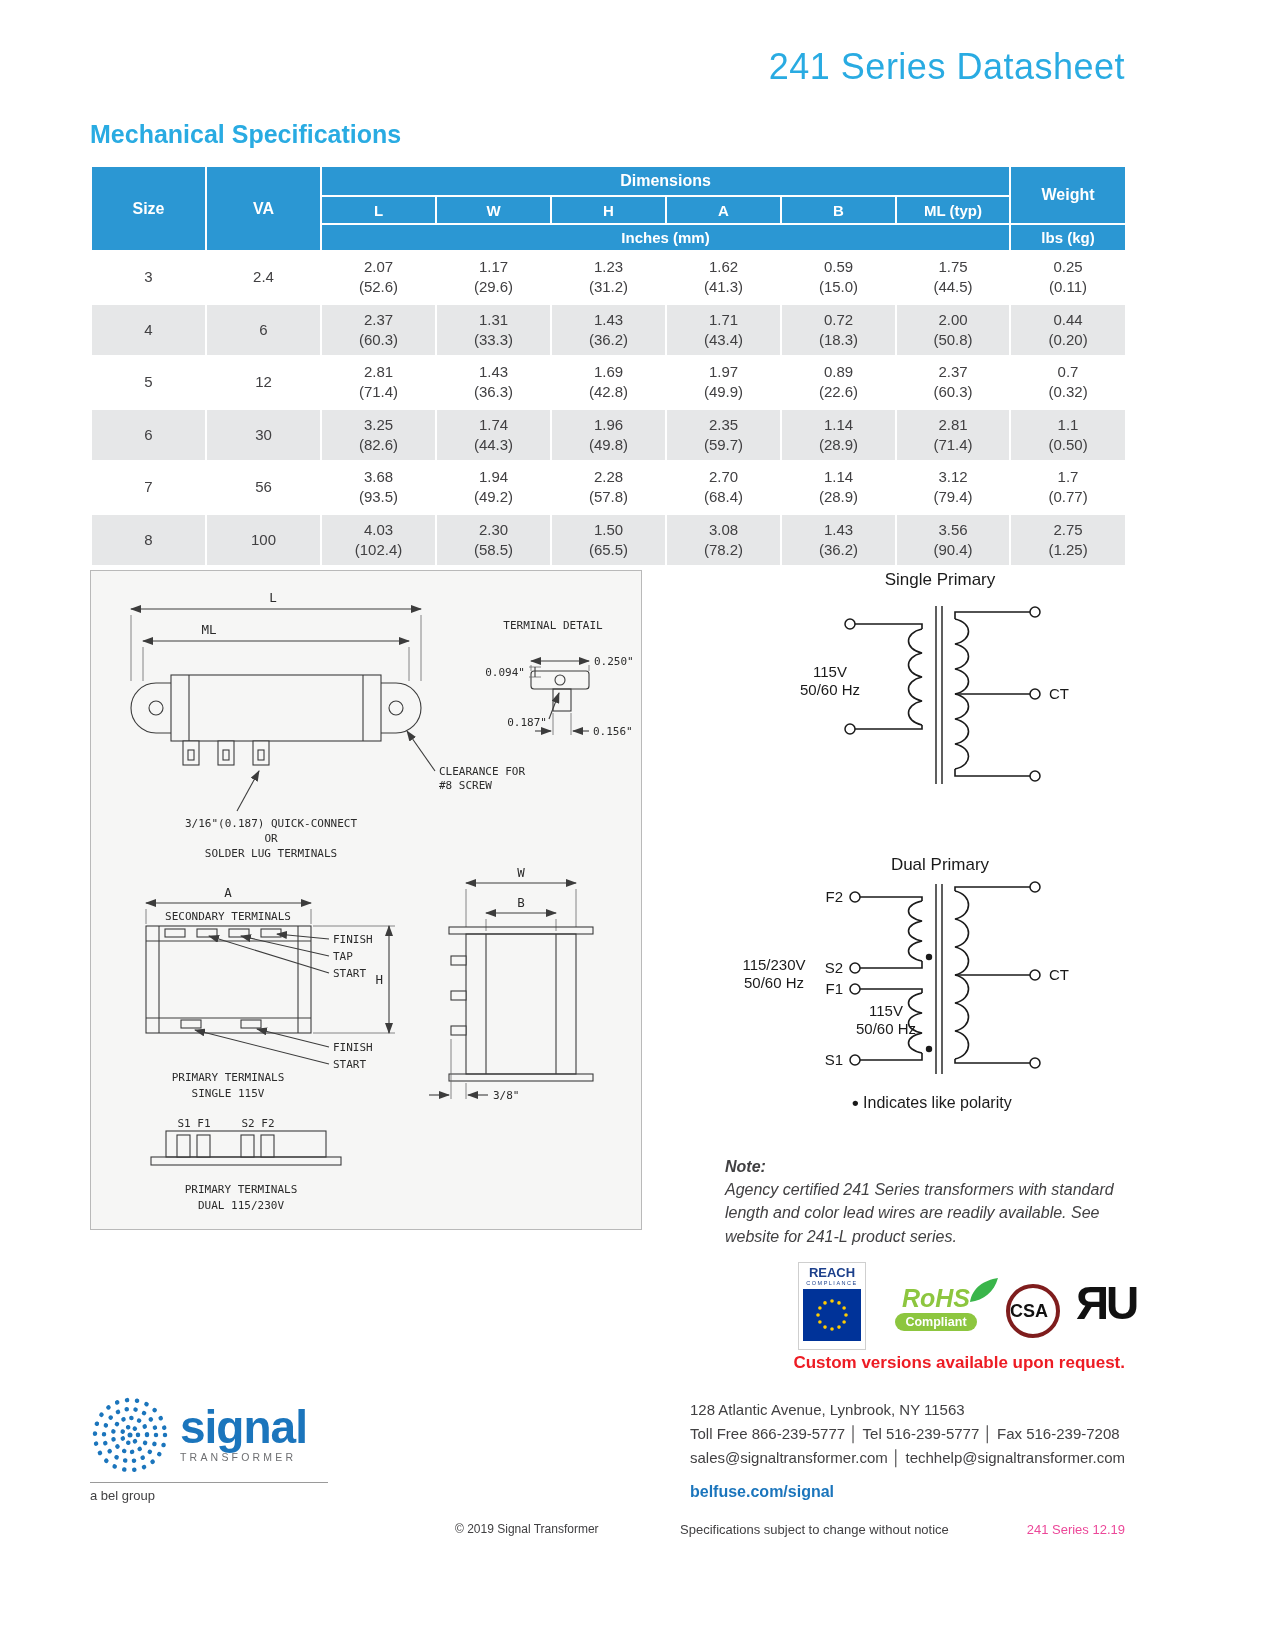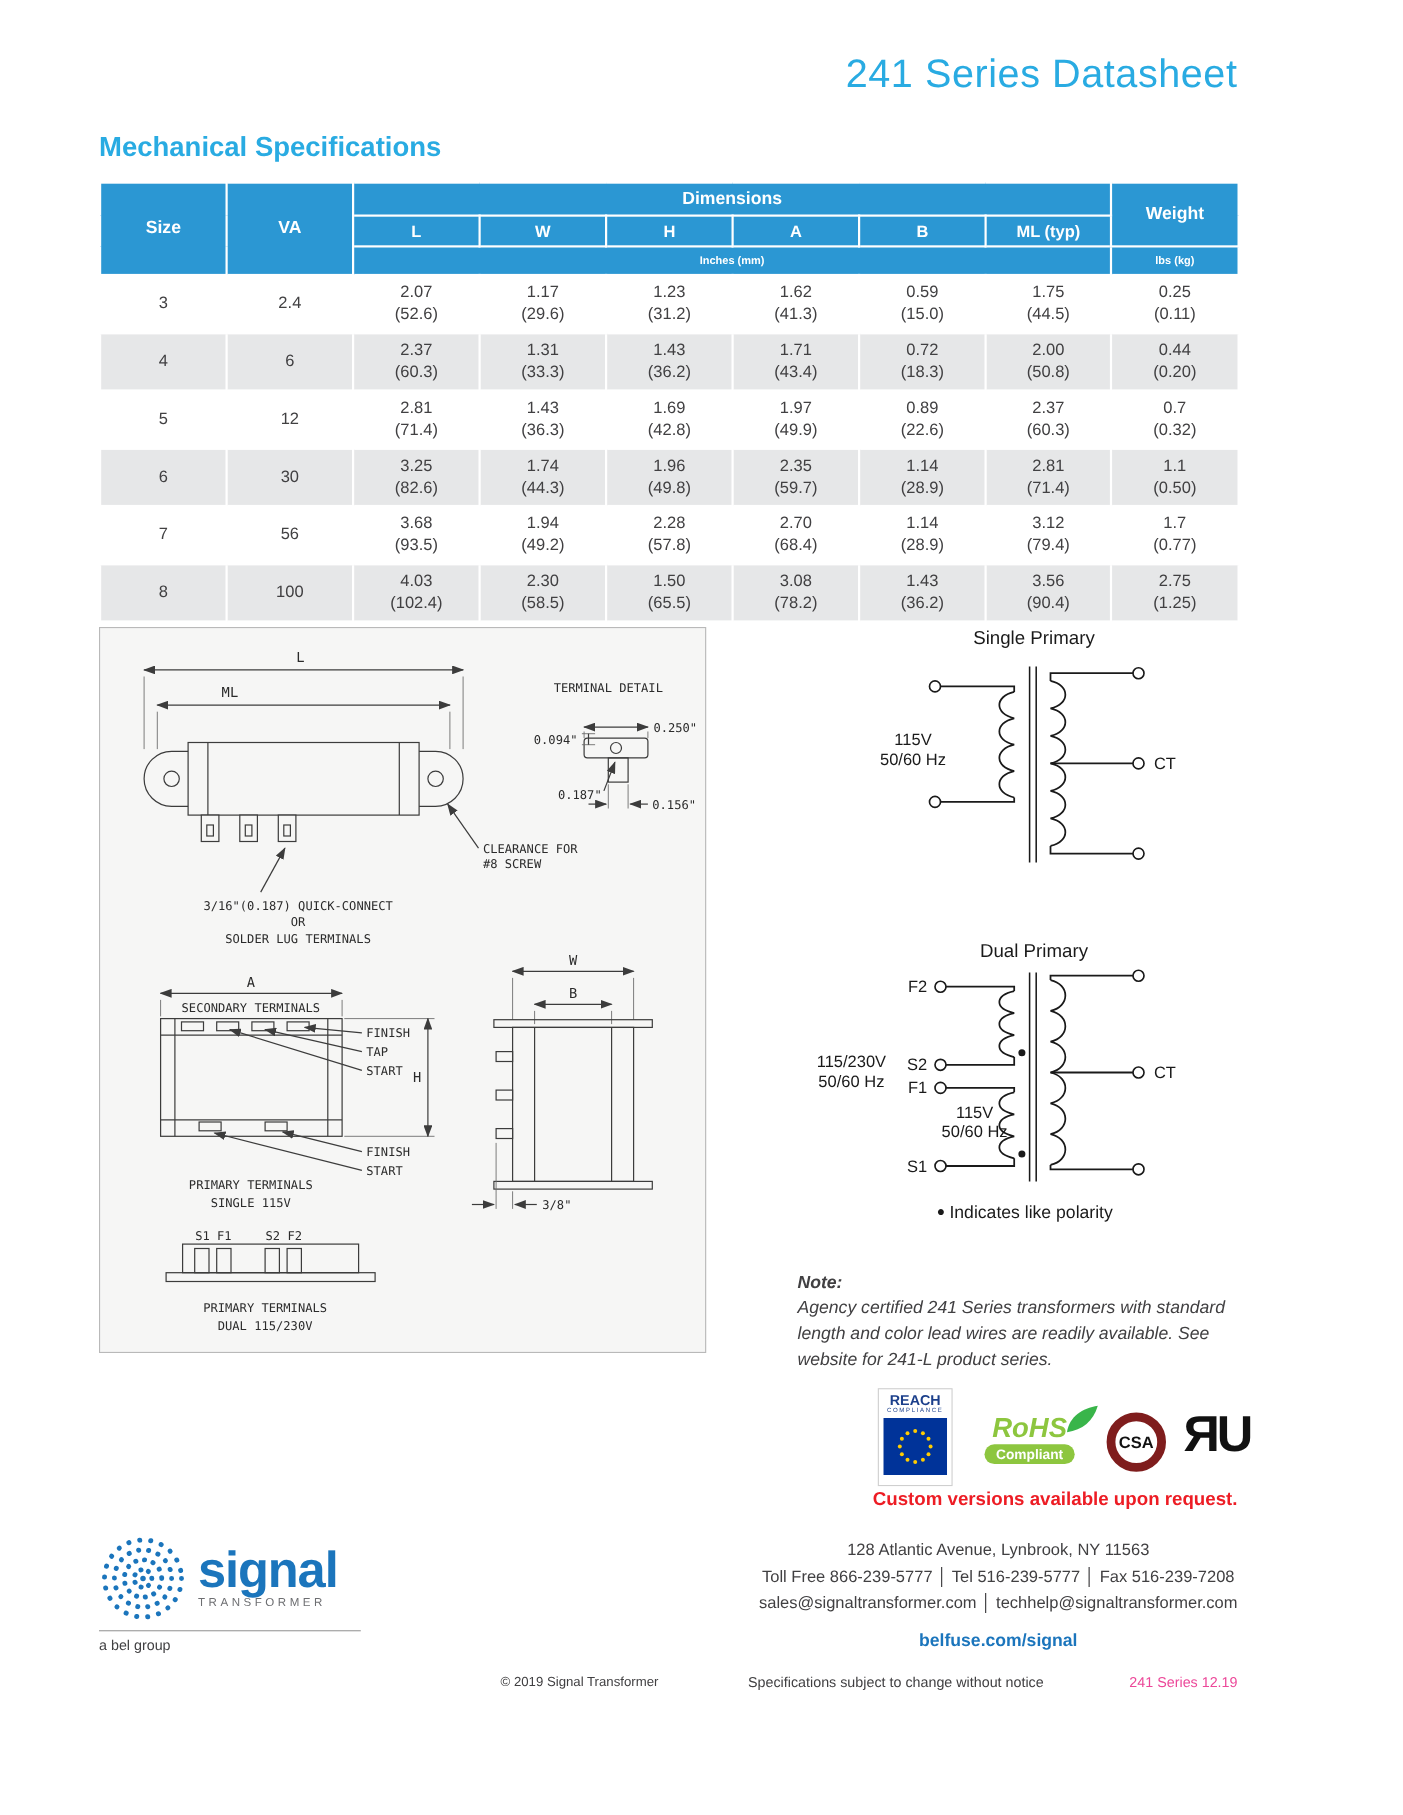--- a/index.html
+++ b/index.html
@@ -7,21 +7,21 @@
   .page { position:relative; width:1275px; height:1650px; background:#fff; overflow:hidden; }
 
   .doc-title { position:absolute; top:46px; right:150px; font-size:36px; color:#29ABE2; letter-spacing:0.5px; }
   .section-title { position:absolute; top:120px; left:90px; font-size:25px; font-weight:bold; color:#29ABE2; }
 
   table.spec { position:absolute; top:165px; left:90px; width:1035px; border-collapse:collapse; table-layout:fixed; }
   table.spec th, table.spec td { border:2px solid #fff; text-align:center; vertical-align:middle; }
   table.spec th { background:#2B97D3; color:#fff; font-weight:bold; font-size:16px; padding:4px 2px; }
   table.spec thead tr:nth-child(1) th { height:30px; }
   table.spec thead tr:nth-child(2) th { height:28px; font-size:15px; }
-  table.spec thead tr:nth-child(3) th { height:26px; font-size:10px;margin-top:40px; }
+  table.spec thead tr:nth-child(3) th { height:26px; font-size:15px;margin-top:40px; }
   table.spec td { font-size:15px; color:#414042; padding:5px 2px; height:48px; line-height:1.35; background:#fff; }
   table.spec tr.alt td { background:#E6E7E8; }
 
   .drawing-panel { position:absolute; left:90px; top:570px; width:552px; height:660px; background:#F6F6F5; border:1px solid #b9b9b9; }
   .drawing-panel svg { display:block; }
   .dln { stroke:#3c3c3c; stroke-width:1.1; fill:none; }
   .dfill { stroke:#3c3c3c; stroke-width:1.1; fill:#F6F6F5; }
   .ext { stroke:#6b6b6b; stroke-width:0.8; fill:none; }
   .dtxt { font-family:"DejaVu Sans Mono", monospace; font-size:11px; fill:#2b2b2b; }
   .dimtxt { font-family:"DejaVu Sans Mono", monospace; font-size:12.5px; fill:#2b2b2b; }
@@ -41,33 +41,33 @@
   .note-block .note-head { font-weight:bold; }
 
   .badges { position:absolute; left:798px; top:1260px; width:330px; height:92px; }
   .badge-reach { position:absolute; left:0; top:2px; width:68px; border:1px solid #cfcfcf; background:#fff; text-align:center; padding:3px 2px 4px; }
   .badge-reach .r1 { font-size:13px; font-weight:bold; color:#1B3F8B; line-height:1; }
   .badge-reach .r2 { font-size:5.5px; letter-spacing:1.5px; color:#1B3F8B; margin:1px 0 3px; }
   .badge-rohs { position:absolute; left:82px; top:26px; width:112px; text-align:center; }
   .badge-rohs .g1 { font-size:25px; font-weight:bold; color:#8DC63F; line-height:1; font-style:italic; }
   .badge-rohs .g2 { display:inline-block; background:#8DC63F; color:#fff; font-size:12.5px; font-weight:bold; border-radius:9px; padding:2px 10px; margin-top:2px; }
   .badge-rohs svg.leaf { position:absolute; right:-8px; top:-10px; }
-  .badge-csa { position:absolute; left:208px; top:24px; width:54px; height:54px; border:8px solid #7f1d1d; border-radius:50%; display:flex; align-items:center; justify-content:center; font-weight:bold; font-size:15px; color:#111; background:#fff; }
+  .badge-csa { position:absolute; left:208px; top:24px; width:54px; height:54px; border:4px solid #7f1d1d; border-radius:50%; display:flex; align-items:center; justify-content:flex-start; font-weight:bold; font-size:18px; color:#111; background:#fff; }
   .badge-ul { position:absolute; left:278px; top:16px; font-size:46px; font-weight:bold; color:#111; letter-spacing:-3px; font-family:"Liberation Sans", sans-serif; }
 
   .custom-note { position:absolute; right:150px; top:1353px; font-size:17px; font-weight:bold; color:#ED1C24; }
 
   .brand { position:absolute; left:90px; top:1395px; width:240px; }
   .brand-row { display:flex; align-items:center; }
   .brand-name { font-size:46px; font-weight:bold; color:#1B75BC; letter-spacing:-1px; line-height:0.9; }
   .brand-sub { font-size:10.5px; color:#6D6E71; letter-spacing:3.2px; margin-top:3px; }
   .brand-rule { width:238px; height:1px; background:#9a9a9a; margin:7px 0 5px; }
   .brand-tagline { font-size:13px; color:#414042; }
 
-  .footer-contact { position:absolute; right:150px; top:1398px; text-align:center; font-size:15px; color:#414042; line-height:1.6; }
+  .footer-contact { position:absolute; right:150px; top:1398px; text-align:left; font-size:15px; color:#414042; line-height:1.6; }
   .footer-website { margin-top:9px; font-size:16px; font-weight:bold; color:#1B75BC; }
 
   .footer-bottom-copyright { position:absolute; left:455px; top:1522px; font-size:12px; color:#414042; }
   .footer-bottom-disclaimer { position:absolute; left:680px; top:1522px; font-size:13px; color:#414042; }
   .footer-bottom-version { position:absolute; right:150px; top:1522px; font-size:13px; color:#ec4899; }
 </style>
 </head>
 <body>
 
 <div class="page">

